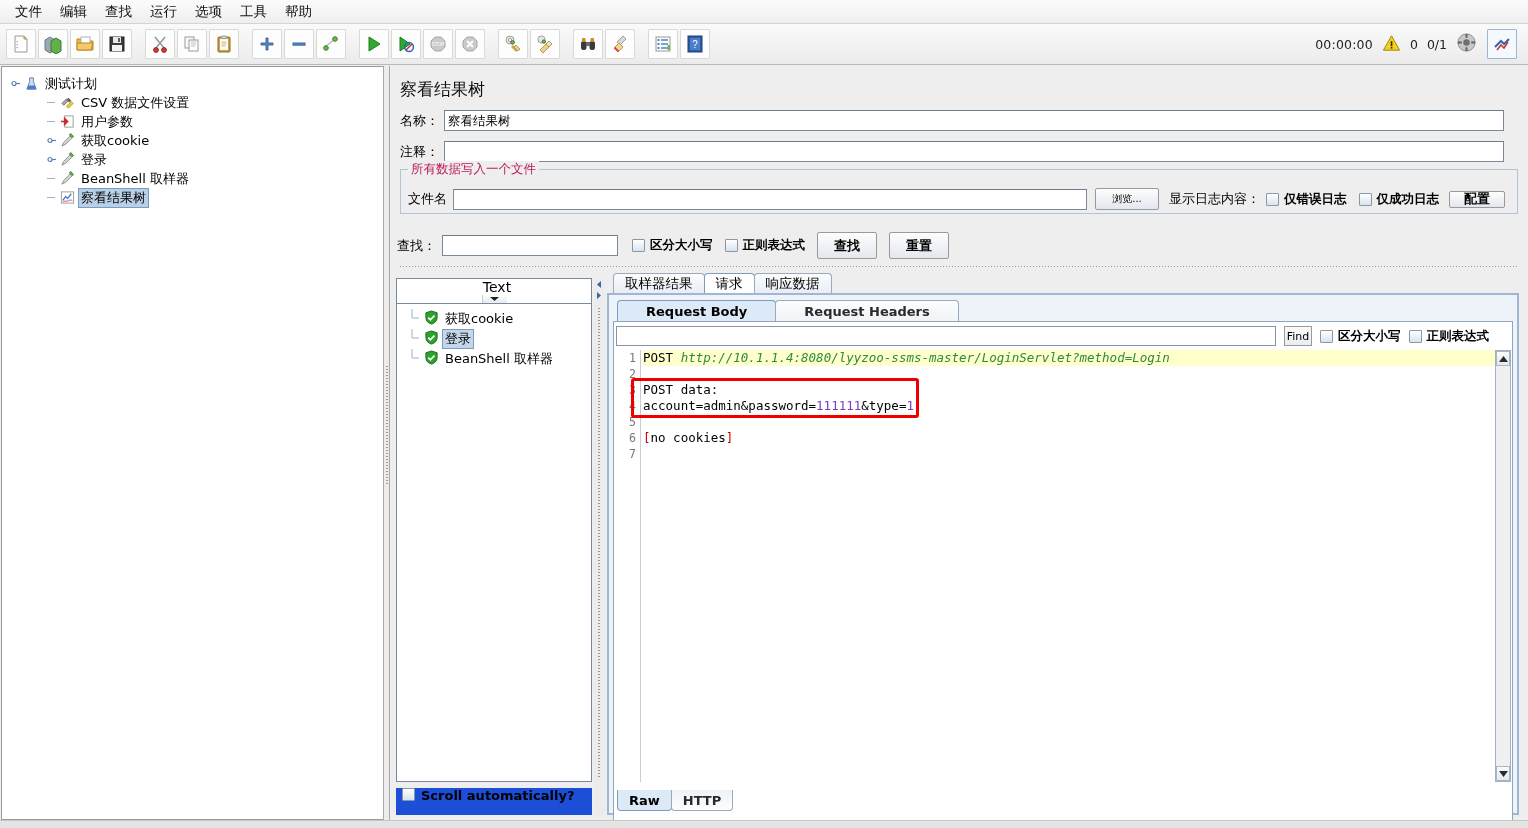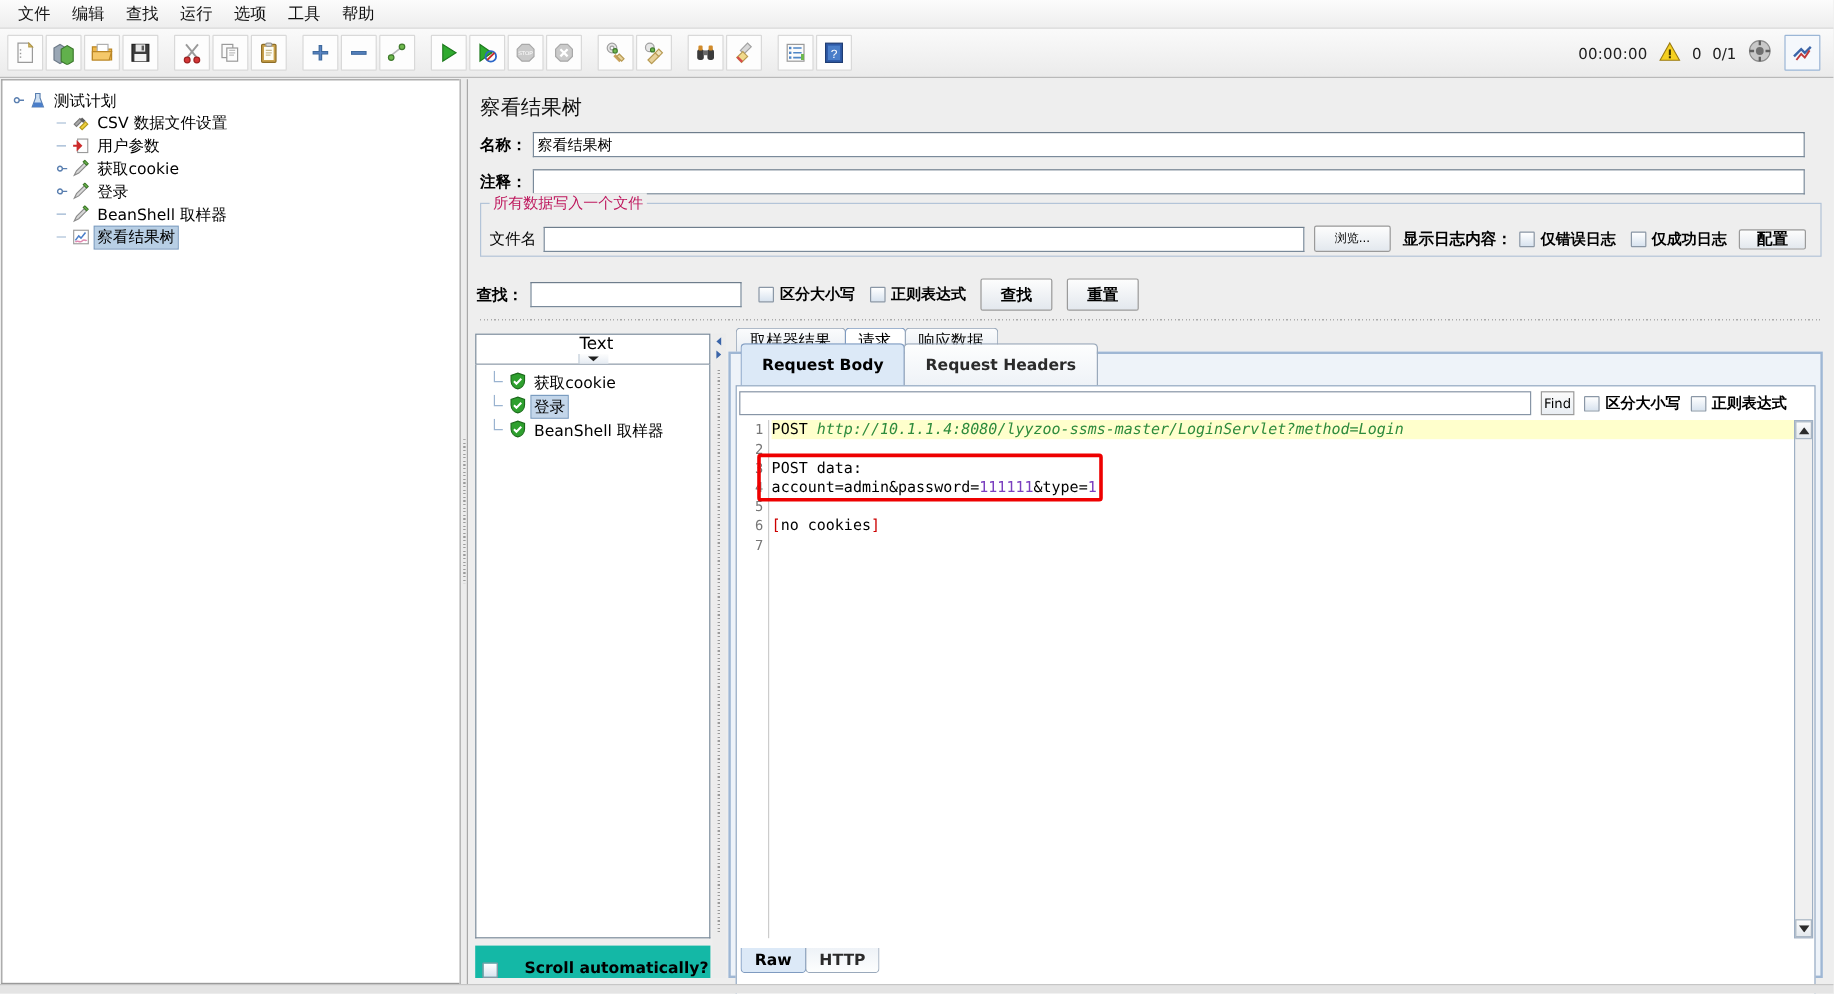--- a/index.html
+++ b/index.html
@@ -82,21 +82,21 @@
   .right-pane{
     position:absolute;left:391px;top:66px;width:1136px;height:754px;
     background:#eeeeee;box-sizing:border-box;
   }
   .panel-title{
     position:absolute;left:9px;top:12px;font-size:17px;color:#111;
     font-family:"DejaVu Sans",sans-serif;
   }
   .fieldrow{position:absolute;display:flex;align-items:center;}
   .flabel{
-    font-size:13px;font-weight:bold;color:#000;font-family:"DejaVu Sans",sans-serif;
+    font-size:13px;font-weight:normal;color:#000;font-family:"DejaVu Sans",sans-serif;
   }
   .tfield{
     background:#ffffff;border:1px solid #7a8a9a;border-top-color:#6e7d8c;
     box-sizing:border-box;height:21px;line-height:19px;padding:0 3px;
     font-size:12.5px;font-family:"DejaVu Sans",sans-serif;color:#000;
   }
 
   
   .groupbox{
     position:absolute;border:1px solid #b3c4d8;box-sizing:border-box;background:transparent;
@@ -145,22 +145,22 @@
   .restree{
     position:absolute;left:0;top:26px;width:196px;height:478px;
     background:#fff;border:1px solid #7a8a9a;border-top:none;box-sizing:border-box;
     padding-top:5px;overflow:hidden;
   }
   .rrow{display:flex;align-items:center;height:20px;padding-left:12px;white-space:nowrap;}
   .rrow .rlbl{font-size:13px;font-family:"DejaVu Sans",sans-serif;padding:0 2px;color:#000;}
   .rrow .rlbl.sel{background:#c3d6ea;outline:1px solid #7a9cc0;}
   .scrollauto{
     position:absolute;left:0;top:510px;width:196px;height:27px;
-    display:flex;align-items:flex-end;gap:22px;padding-left:6px;box-sizing:border-box;
-    background:#14b8a6;
+    display:flex;align-items:flex-start;gap:6px;padding-left:6px;box-sizing:border-box;
+    background:#1d4ed8;
   }
 
   .hsplit{
     position:absolute;left:203px;top:212px;width:11px;height:537px;background:#ececec;
   }
   .hsplit .dots{
     position:absolute;left:4px;top:30px;width:2px;height:470px;
     background-image:repeating-linear-gradient(#9a9a9a 0 1px,transparent 1px 3px);
   }
   .hsplit .minibtn{
@@ -177,21 +177,21 @@
     border:1px solid #9aa9bb;border-bottom:none;background:linear-gradient(#fbfcfd,#e8edf3);
     border-radius:4px 4px 0 0;margin-right:-1px;box-sizing:border-box;
   }
   .tab.active{background:#ffffff;border-color:#7f9bc0;}
   .tabbody{
     position:absolute;left:0;top:21px;width:912px;height:522px;
     background:#eef3f9;border:2px solid #9fb7d4;box-sizing:border-box;
   }
   .subtabs{position:absolute;left:8px;top:6px;display:flex;align-items:flex-end;height:21px;}
   .subtab{
-    height:36px;padding:0 17px;display:flex;align-items:center;
+    height:22px;padding:0 28px;display:flex;align-items:center;
     font-size:13px;font-weight:bold;font-family:"DejaVu Sans",sans-serif;color:#2b2b2b;
     border:1px solid #9aa9bb;border-bottom:none;background:linear-gradient(#fdfefe,#eef2f7);
     border-radius:4px 4px 0 0;margin-right:-1px;box-sizing:border-box;
   }
   .subtab.active{background:#dce9f7;border-color:#7f9bc0;color:#000;}
   .subbody{
     position:absolute;left:4px;top:26px;width:900px;height:560px;
     background:#ffffff;border:1px solid #8fa6c0;box-sizing:border-box;
   }
   .findrow{

